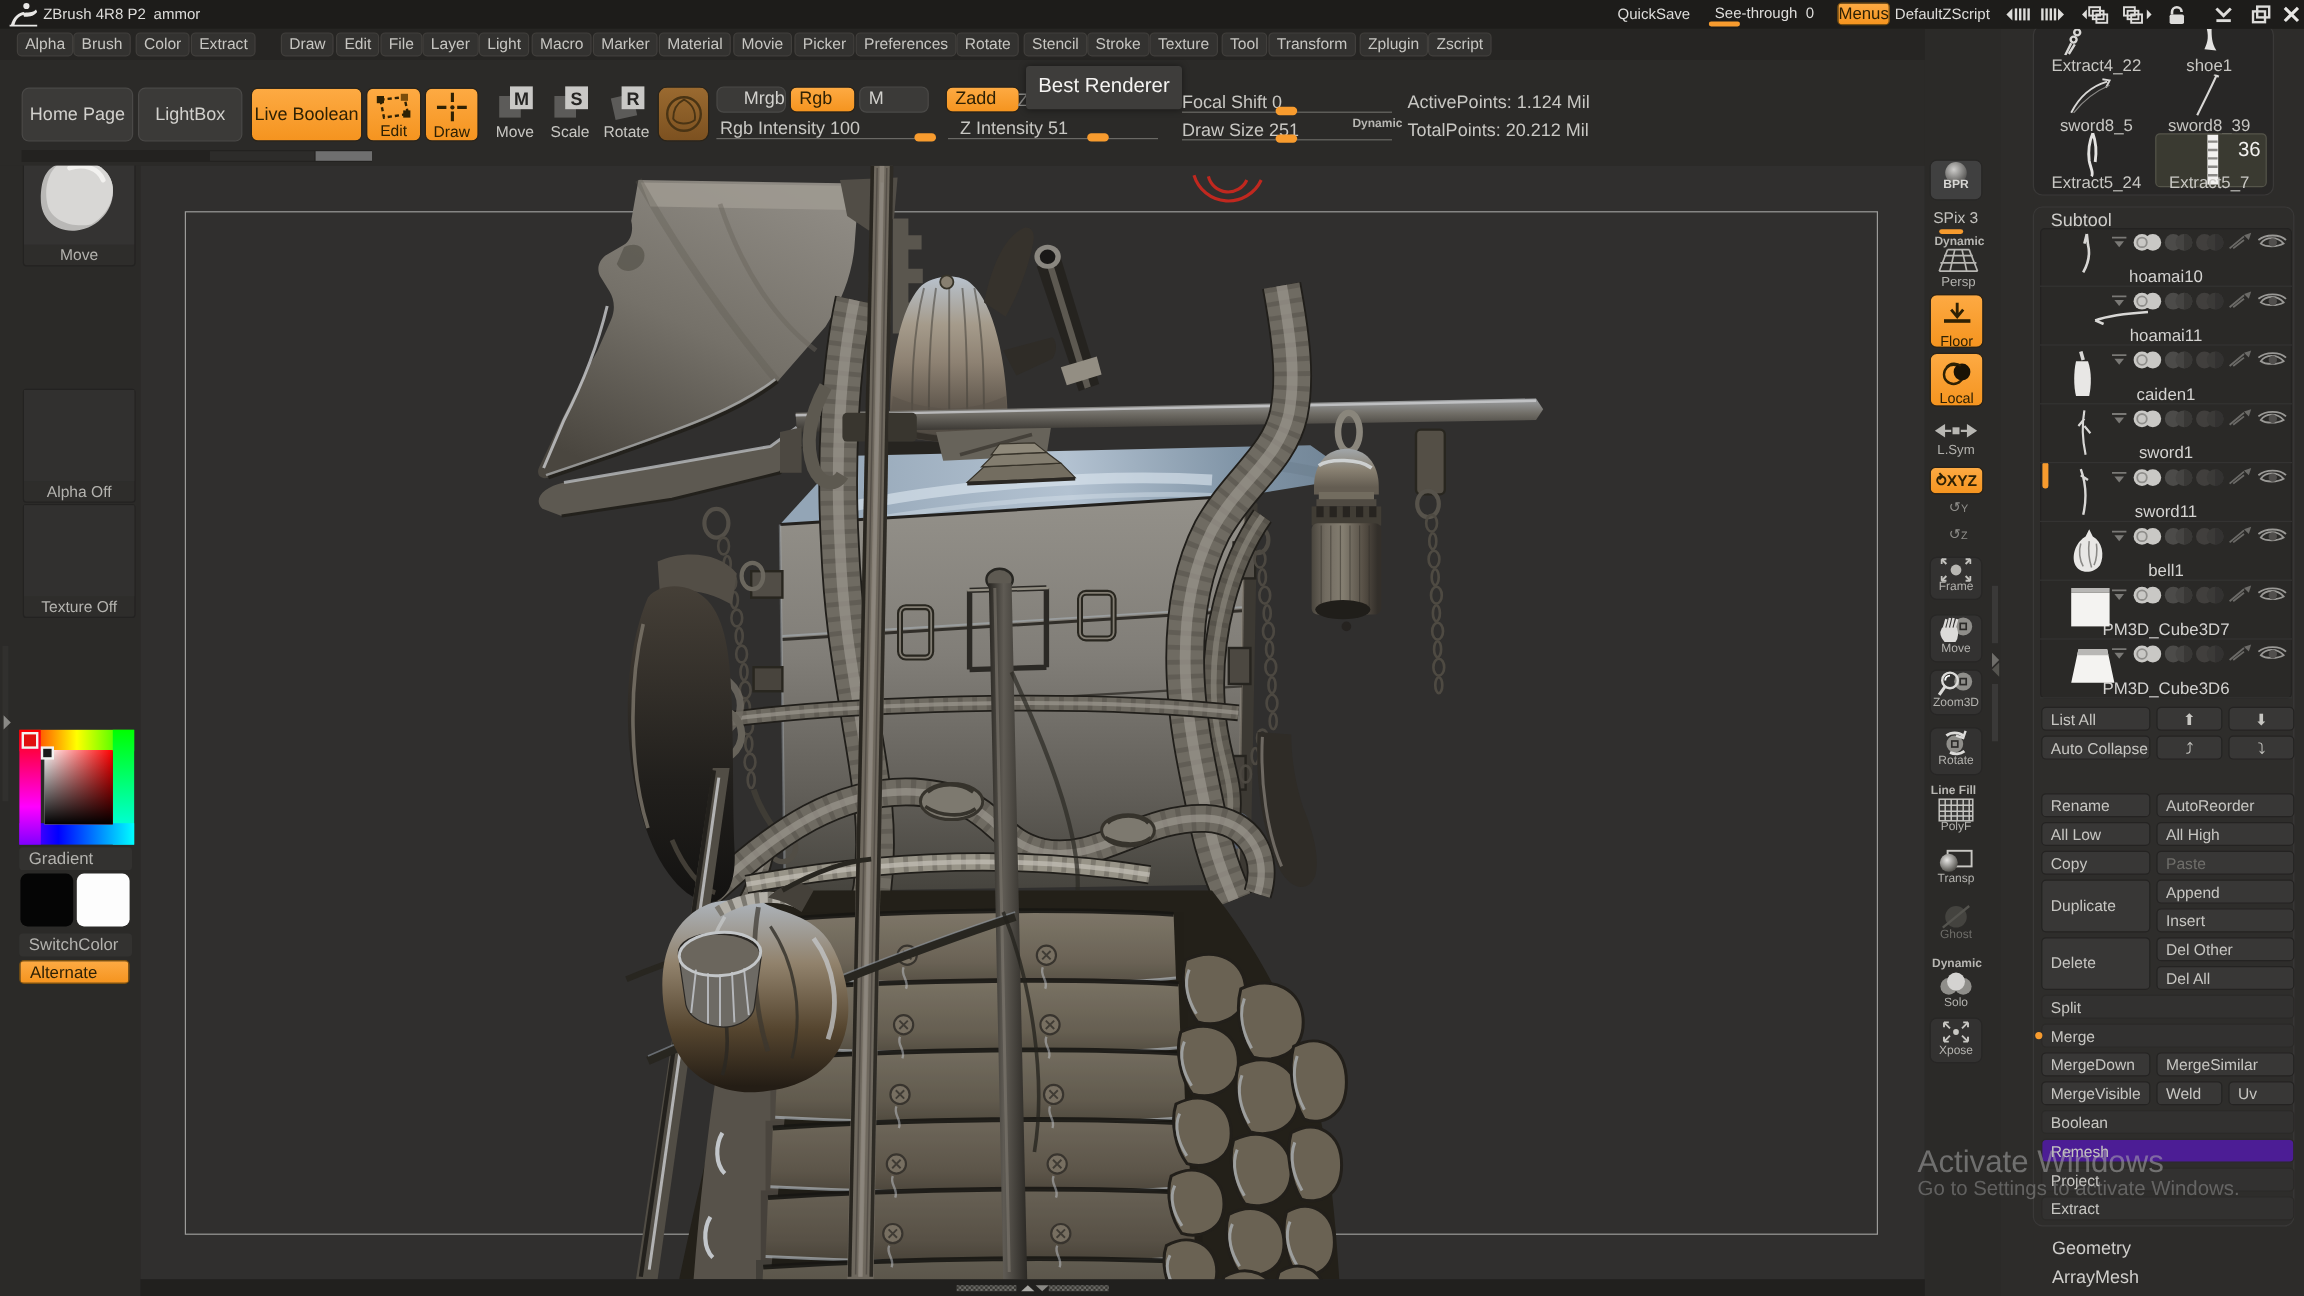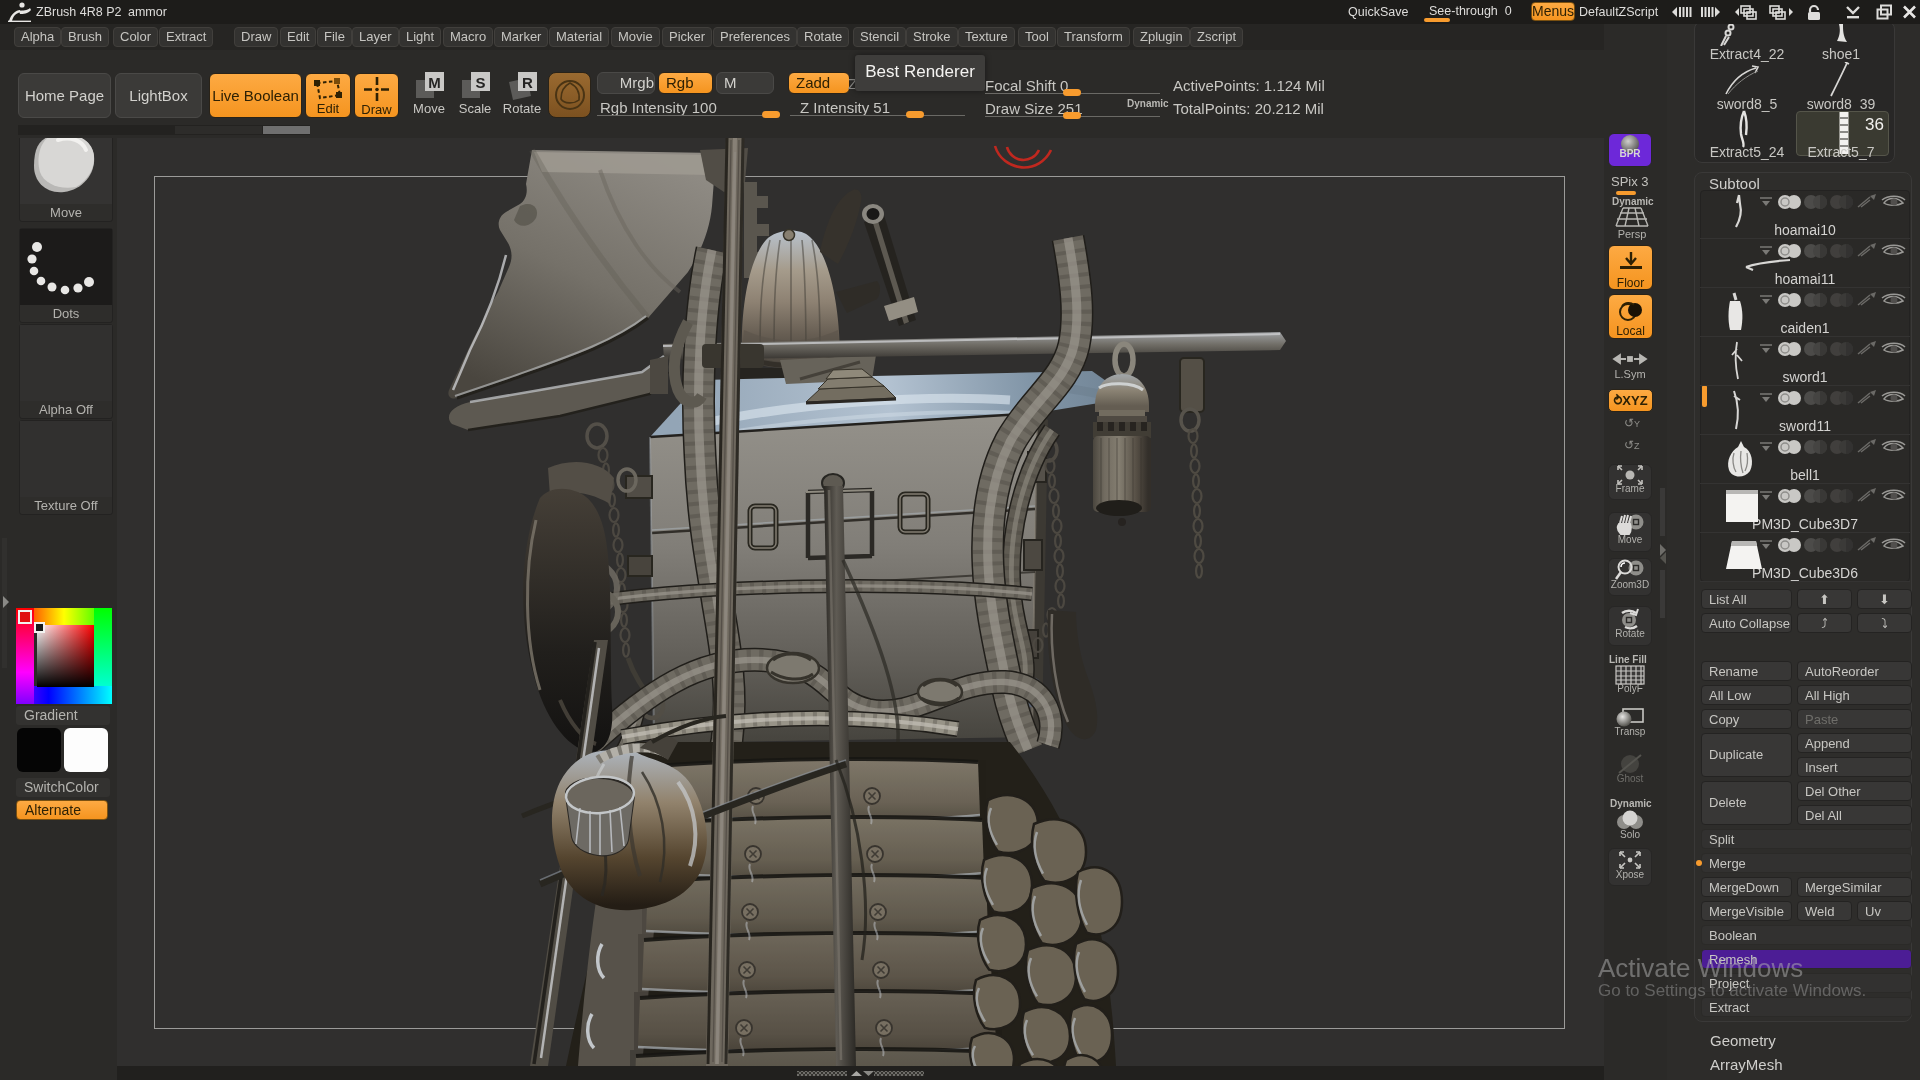--- a/index.html
+++ b/index.html
@@ -417,35 +417,20 @@
   </div>
 <div id="lefttray">
 <div class="thumbbox" style="top:-11px;height:95px">
 <svg width="92" height="76" viewBox="0 0 92 76">
         <rect width="92" height="76" fill="#343332"></rect>
         <path d="M30 8 C52 2 72 10 74 28 C76 46 62 62 44 64 C26 66 14 54 14 38 C14 22 18 12 30 8 Z" fill="#b9b8b6"></path>
         <path d="M30 8 C52 2 72 10 74 28 C75 40 68 52 56 59 C40 62 24 56 20 44 C16 30 20 14 30 8 Z" fill="#d8d7d5"></path>
         <path d="M38 12 C50 8 62 12 66 22" stroke="#f2f1ef" stroke-width="4" fill="none" stroke-linecap="round"></path>
       </svg>
 <div class="thumblabel">Move</div></div>
-<div class="thumbbox" style="top:90px;height:95px">
-<svg width="92" height="76" viewBox="0 0 92 76">
-        <rect width="92" height="76" fill="#1c1b1a"></rect>
-        <g fill="#e8e7e5">
-          <circle cx="17" cy="18" r="5"></circle>
-          <circle cx="12" cy="30" r="4.6"></circle>
-          <circle cx="14" cy="42" r="4.3"></circle>
-          <circle cx="21" cy="52" r="4.3"></circle>
-          <circle cx="32" cy="58" r="4.5"></circle>
-          <circle cx="45" cy="61" r="4.3"></circle>
-          <circle cx="58" cy="59" r="4.6"></circle>
-          <circle cx="69" cy="53" r="5"></circle>
-        </g>
-      </svg>
-<div class="thumblabel">Dots</div></div>
 <div class="thumbbox" style="top:186px;height:95px">
 <div style="width:92px;height:76px;background:#31302f"></div>
 <div class="thumblabel">Alpha Off</div>
     </div>
 <div class="thumbbox" style="top:282px;height:95px">
 <div style="width:92px;height:76px;background:#31302f"></div>
 <div class="thumblabel">Texture Off</div>
     </div>
 <div class="abs" style="left:16px;top:470px;width:96px;height:96px">
 <svg width="96" height="96" viewBox="0 0 96 96">
@@ -496,21 +481,21 @@
 <div class="abs" style="left:17px;top:590px;width:44px;height:44px;background:#050505;border-radius:6px"></div>
 <div class="abs" style="left:64px;top:590px;width:44px;height:44px;background:#fdfdfd;border-radius:6px"></div>
 <div class="abs" style="left:16px;top:640px;width:94px;height:19px;background:#333230;border-radius:3px;color:#b4b3af;font-size:14px;padding:0 0 0 8px;line-height:18px">SwitchColor</div>
 <div class="abs" style="left:16px;top:662px;width:92px;height:20px;background:linear-gradient(#fdaa43,#f5941f);border:1px solid #7a5010;border-radius:4px;color:#2e2104;font-size:14px;padding:0 0 0 8px;line-height:18px">Alternate</div>
 <svg class="abs" style="left:0px;top:400px" width="12" height="130" viewBox="0 0 12 130">
       <rect x="2" y="0" width="5" height="130" fill="#31302e"></rect>
       <path d="M3 58 L9 64 L3 70 Z" fill="#8a8986"></path>
     </svg>
 </div>
 <div id="rightshelf">
-<div class="shelfbtn" style="top:109px;height:34px;background:#6d28d9">
+<div class="shelfbtn" style="top:109px;height:34px;background:#404040">
 <svg width="24" height="20" viewBox="0 0 24 20">
         <defs>
           <radialGradient id="bprg" cx="40%" cy="35%" r="65%">
             <stop offset="0%" stop-color="#cfcecc"></stop>
             <stop offset="100%" stop-color="#5a5957"></stop>
           </radialGradient>
         </defs>
         <circle cx="12" cy="10" r="9" fill="url(#bprg)"></circle>
       </svg>
 <div style="margin-top:-8px;font-weight:bold;color:#d8d7d5">BPR</div></div>

